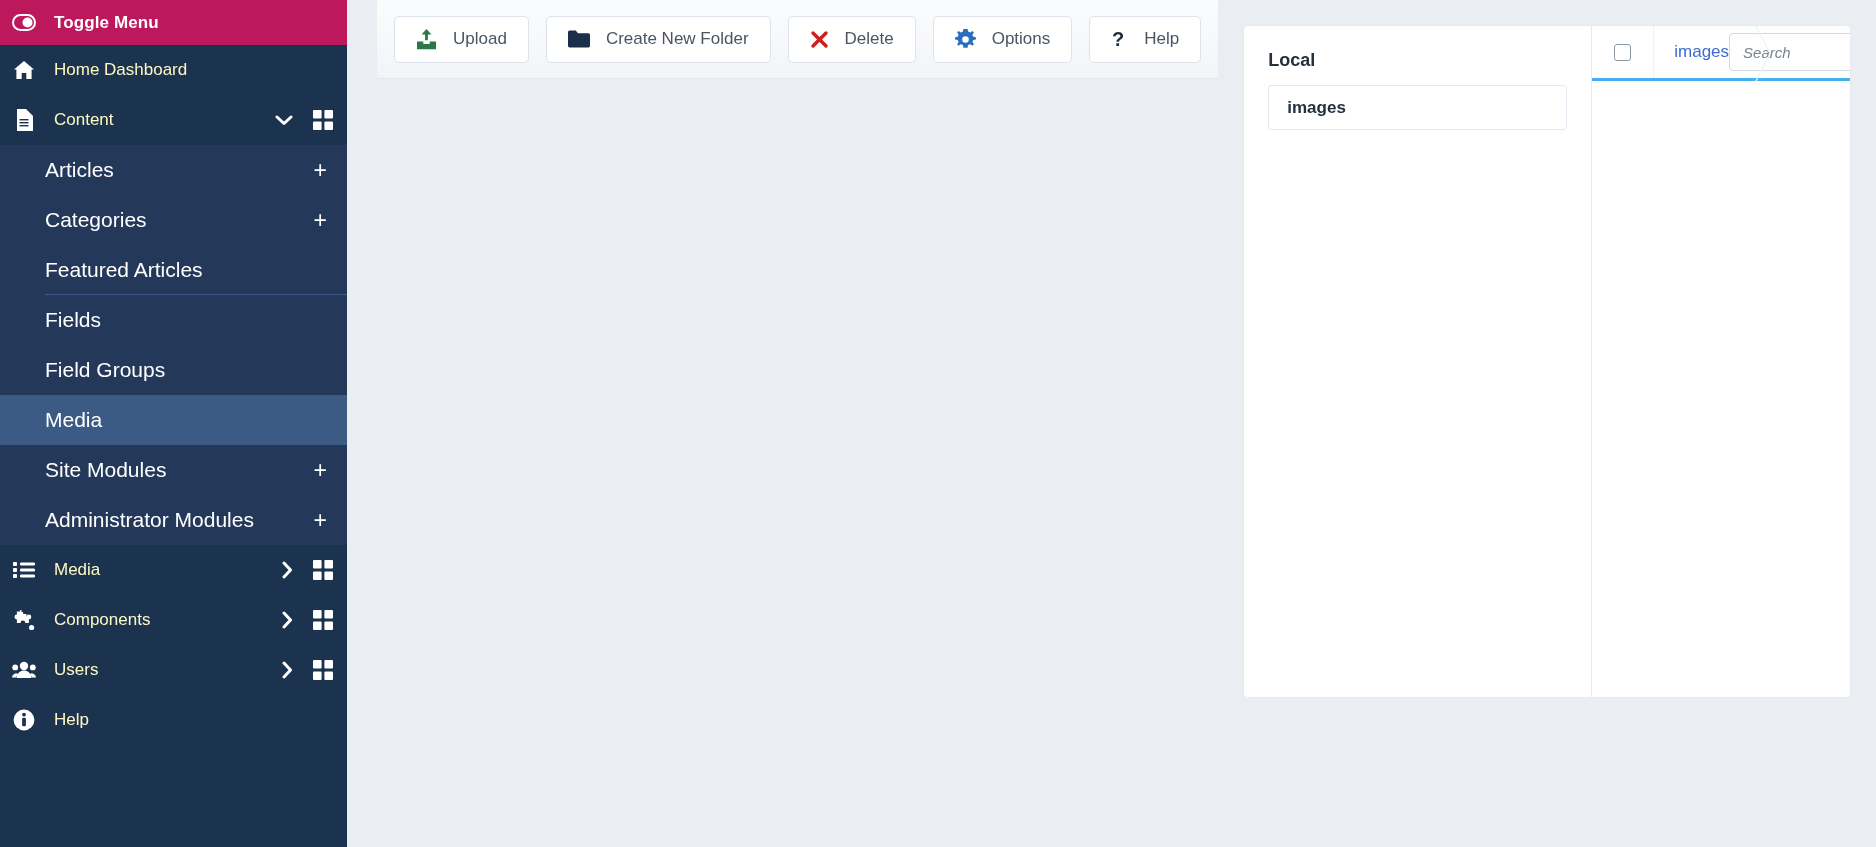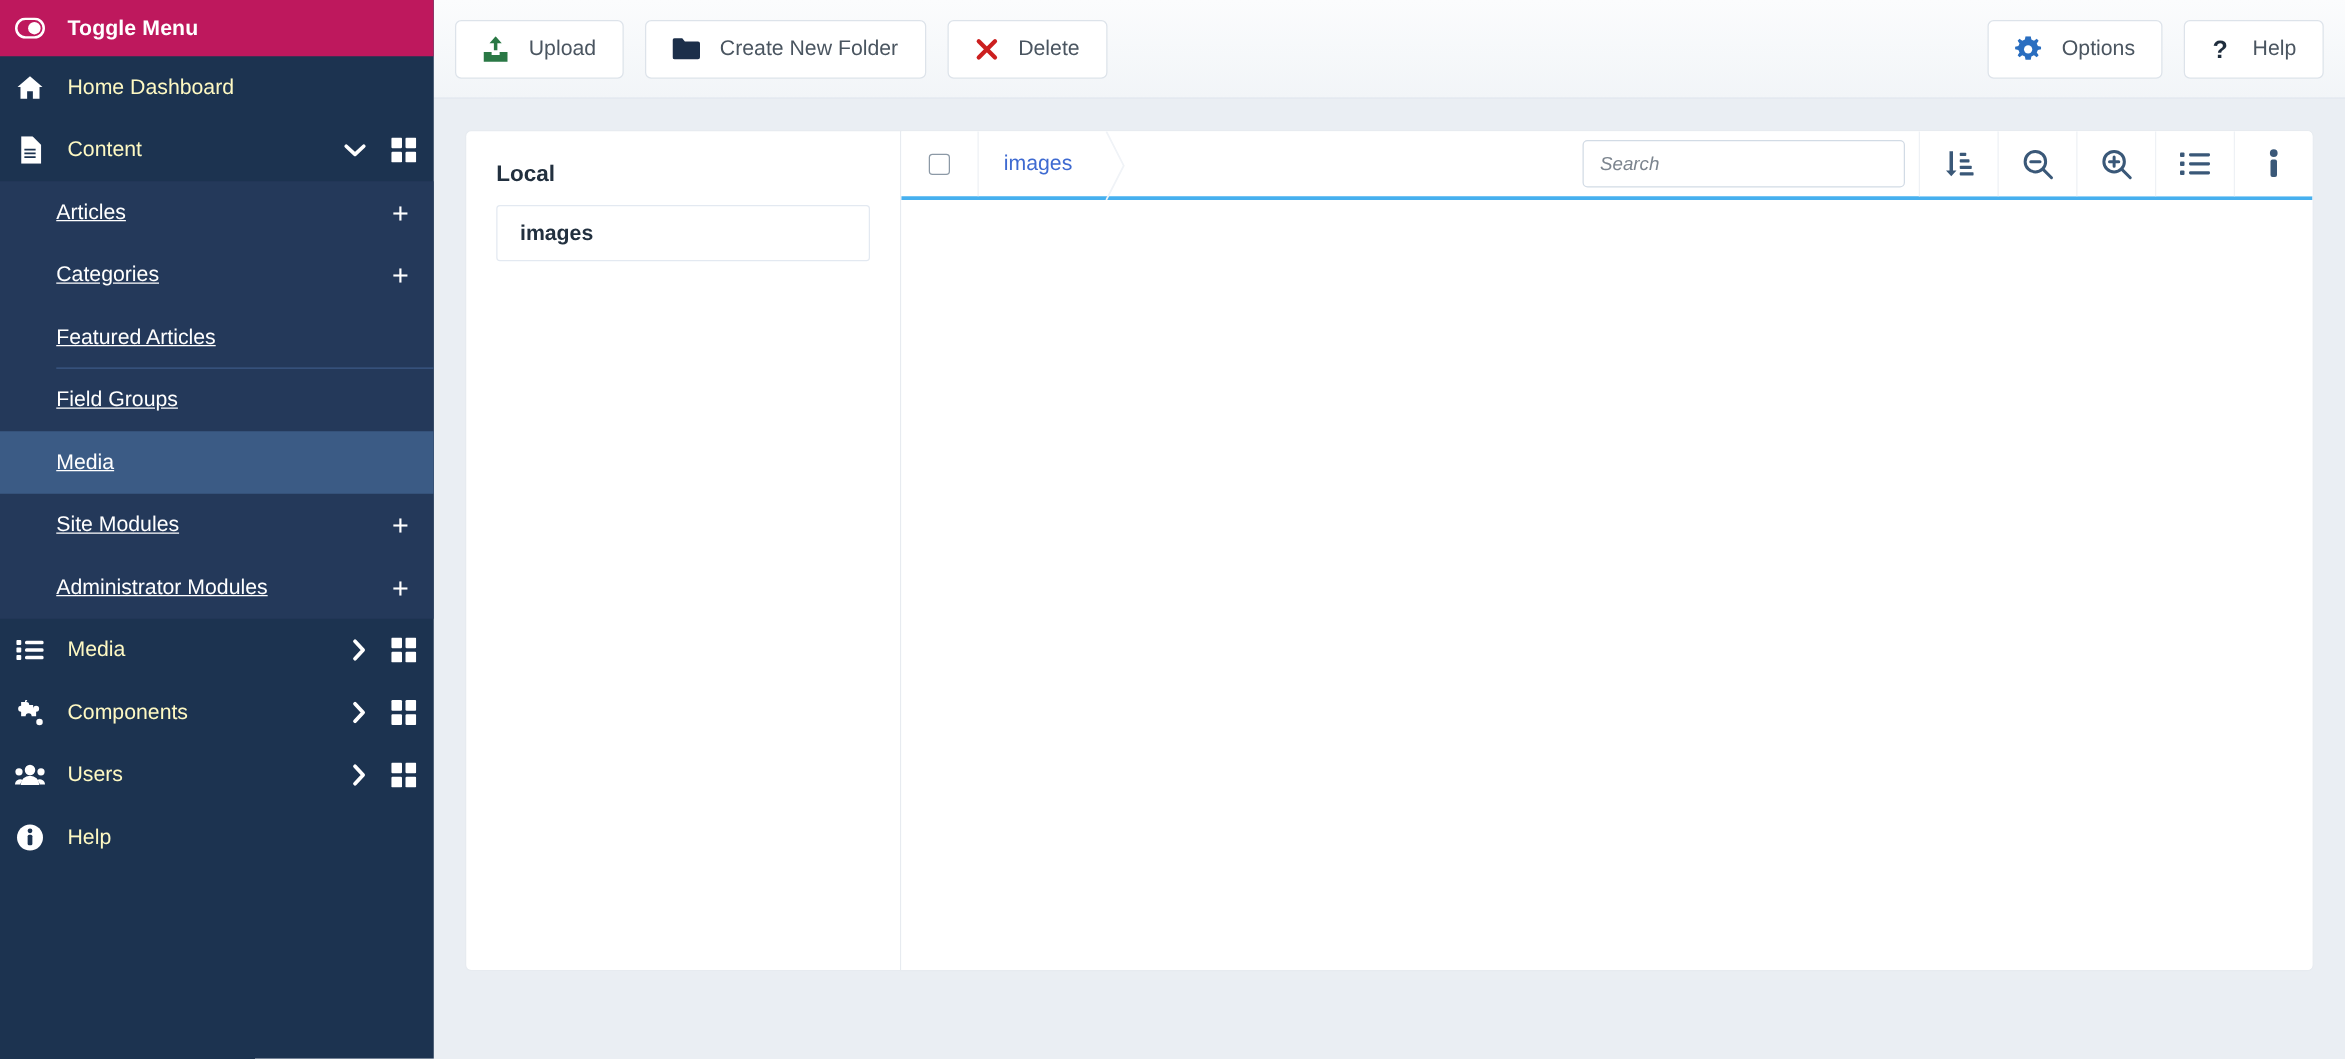--- a/index.html
+++ b/index.html
@@ -46,37 +46,38 @@
 
   
   .subgroup { background: #24395a; }
   .sub-item {
     display: flex; align-items: center;
     height: 50px;
     padding-left: 45px; padding-right: 20px;
     color: #fff; cursor: pointer;
     position: relative;
   }
-  .sub-item .slabel { font-size: 17px; flex: 1; white-space: nowrap; text-decoration: underline; }
+  .sub-item .slabel { font-size: 21px; flex: 1; white-space: nowrap; }
   .sub-item.sep-after::after {
     content: ""; position: absolute; left: 45px; right: 0; bottom: 0;
     height: 1px; background: #3c5a86;
   }
   .sub-item.active { background: #3b5b85; }
   .sub-item.active::before {
     content:""; position:absolute; left:0; top:0; bottom:0; width:0px; background:#6ea8de;
   }
   .plus { font-size: 23px; line-height: 1; font-weight: 400; color: #fff; }
 
   
   #main {
     flex: 1; height: 847px;
-    display: flex; flex-direction: column;
+    display: flex; flex-direction: row;
     background: #eaeef3;
     overflow: hidden;
+    padding-left: 30px;
   }
 
   
   #toolbar {
     height: 79px; flex: 0 0 79px;
     background: linear-gradient(#fbfcfd, #f2f5f8);
     border-bottom: 1px solid #e2e8f0;
     display: flex; align-items: center;
     padding: 0 17px 0 17px;
   }
@@ -256,20 +257,23 @@
       <span class="plus">+</span>
     </div>
     <div class="sub-item">
       <span class="slabel">Categories</span>
       <span class="plus">+</span>
     </div>
     <div class="sub-item sep-after">
       <span class="slabel">Featured Articles</span>
     </div>
     <div class="sub-item">
+      <span class="slabel">Fields</span>
+    </div>
+    <div class="sub-item">
       <span class="slabel">Field Groups</span>
     </div>
     <div class="sub-item active">
       <span class="slabel">Media</span>
     </div>
     <div class="sub-item">
       <span class="slabel">Site Modules</span>
       <span class="plus">+</span>
     </div>
     <div class="sub-item">

